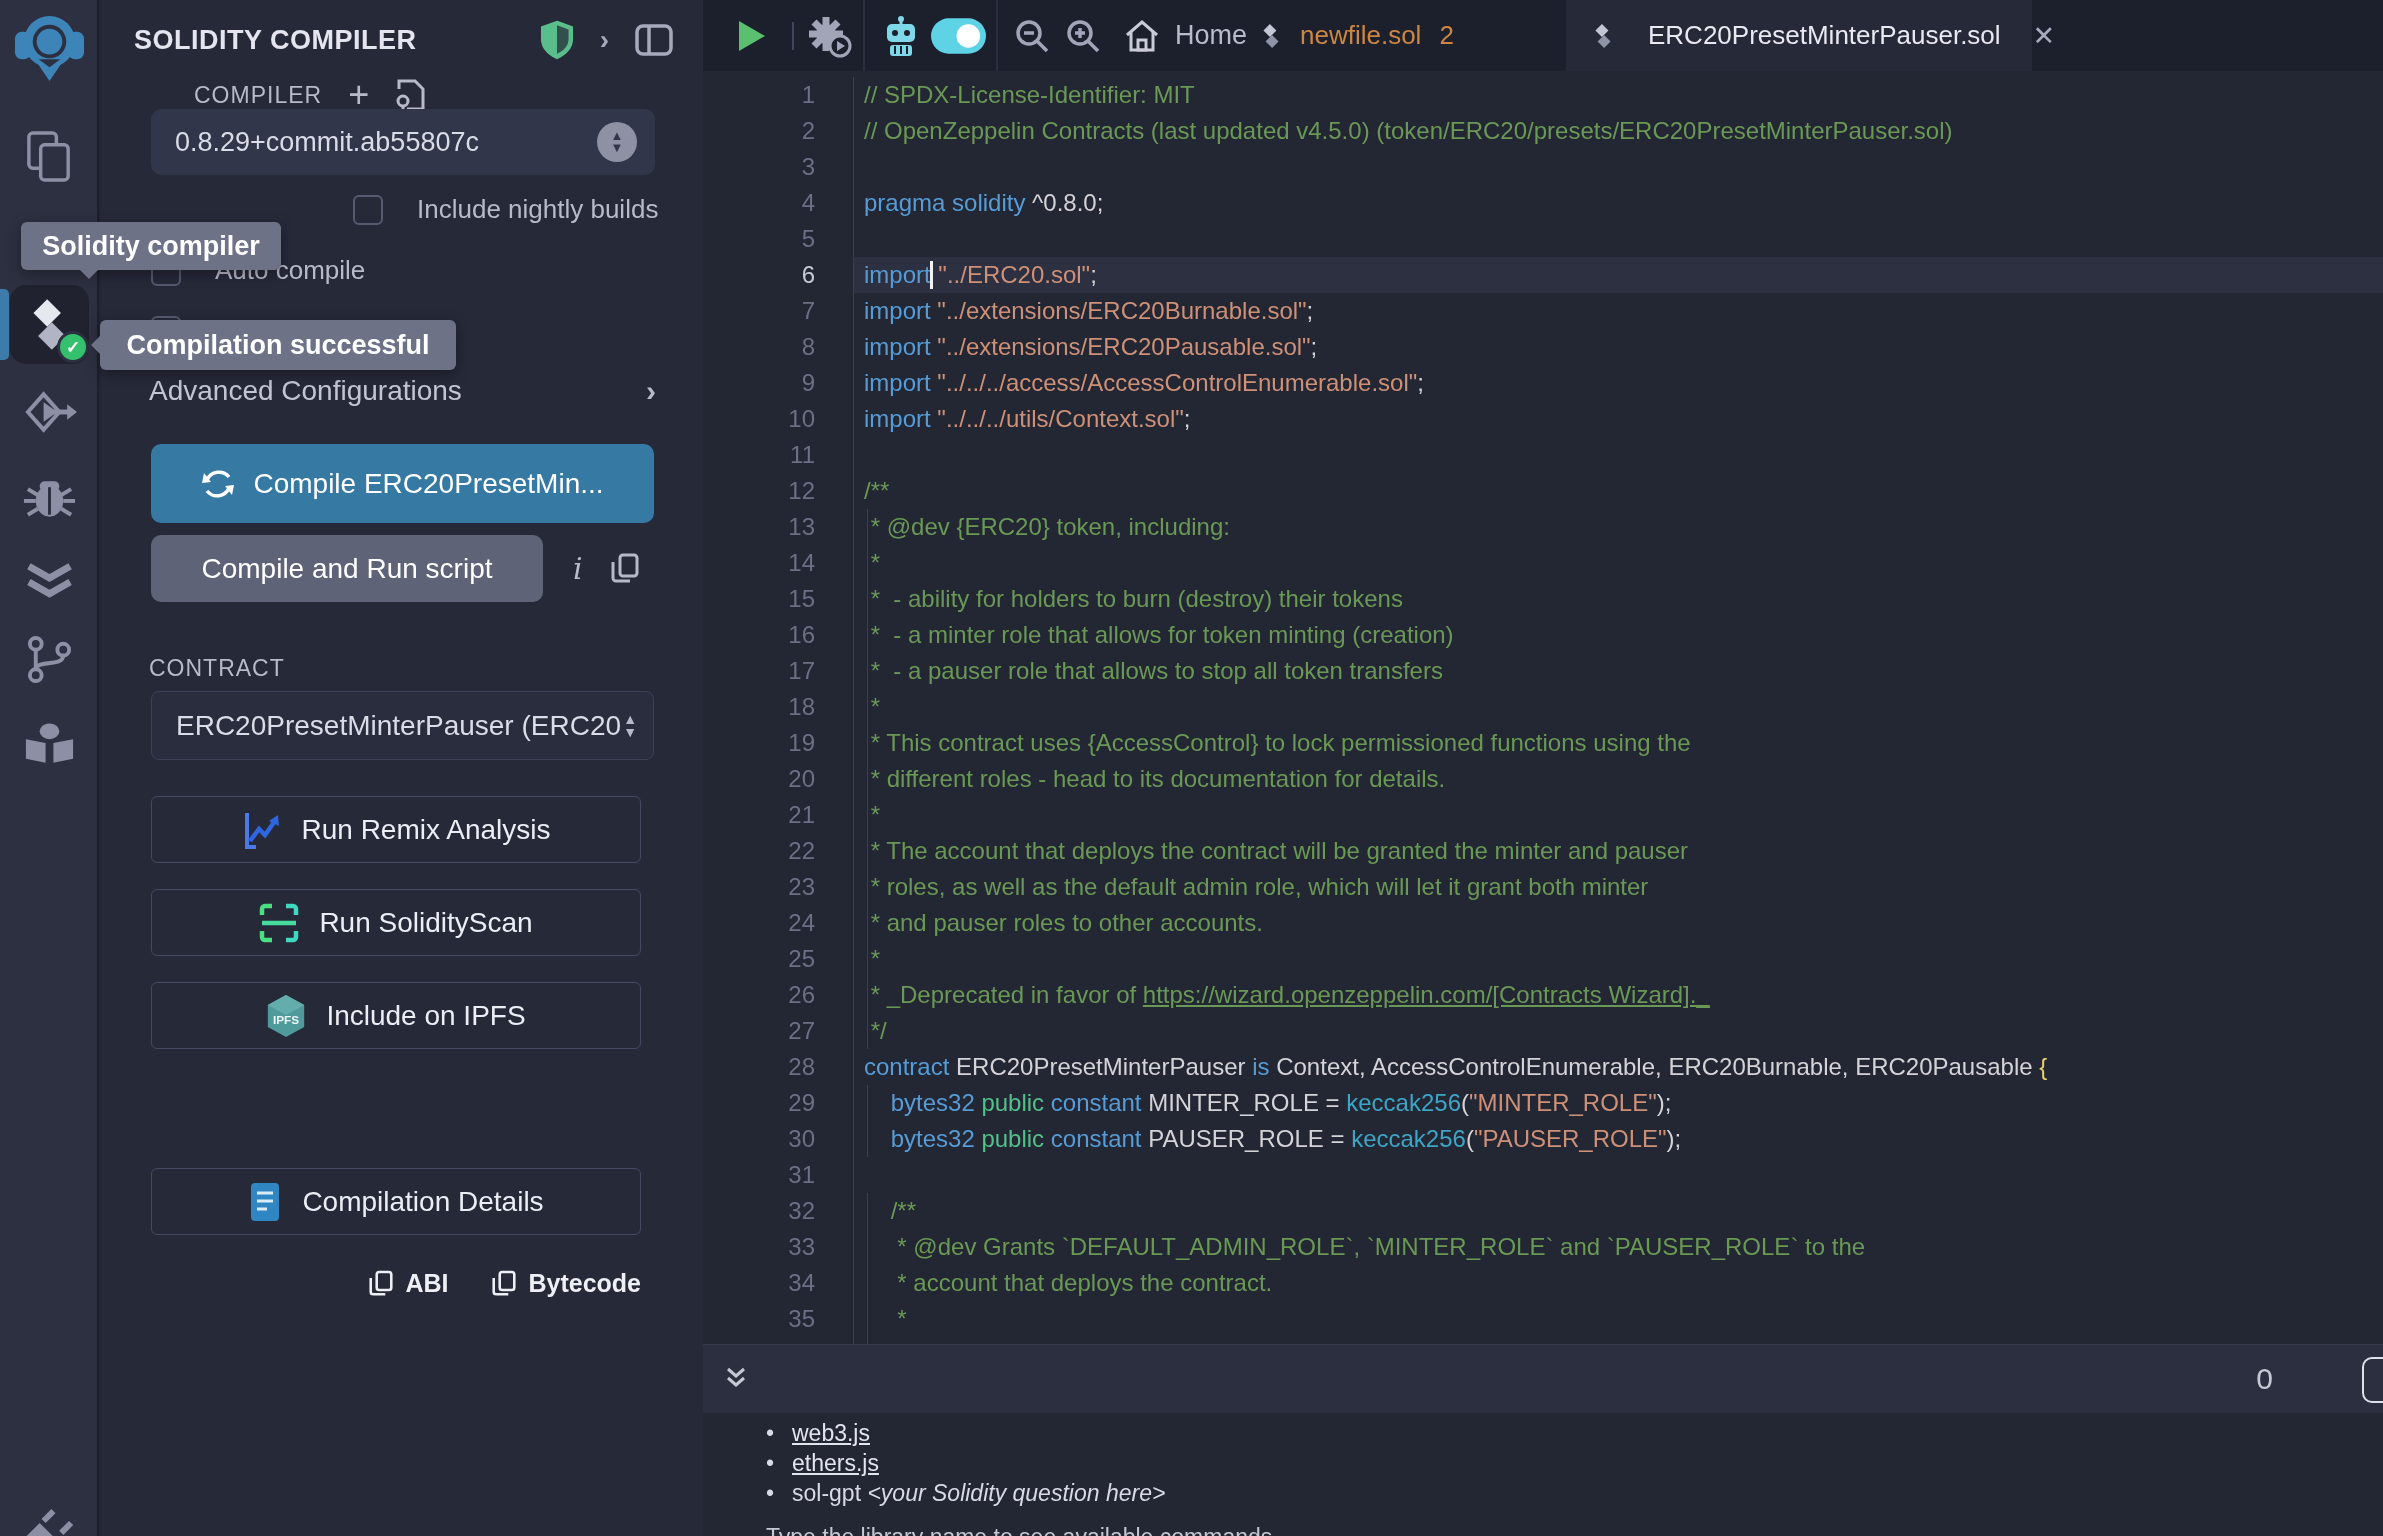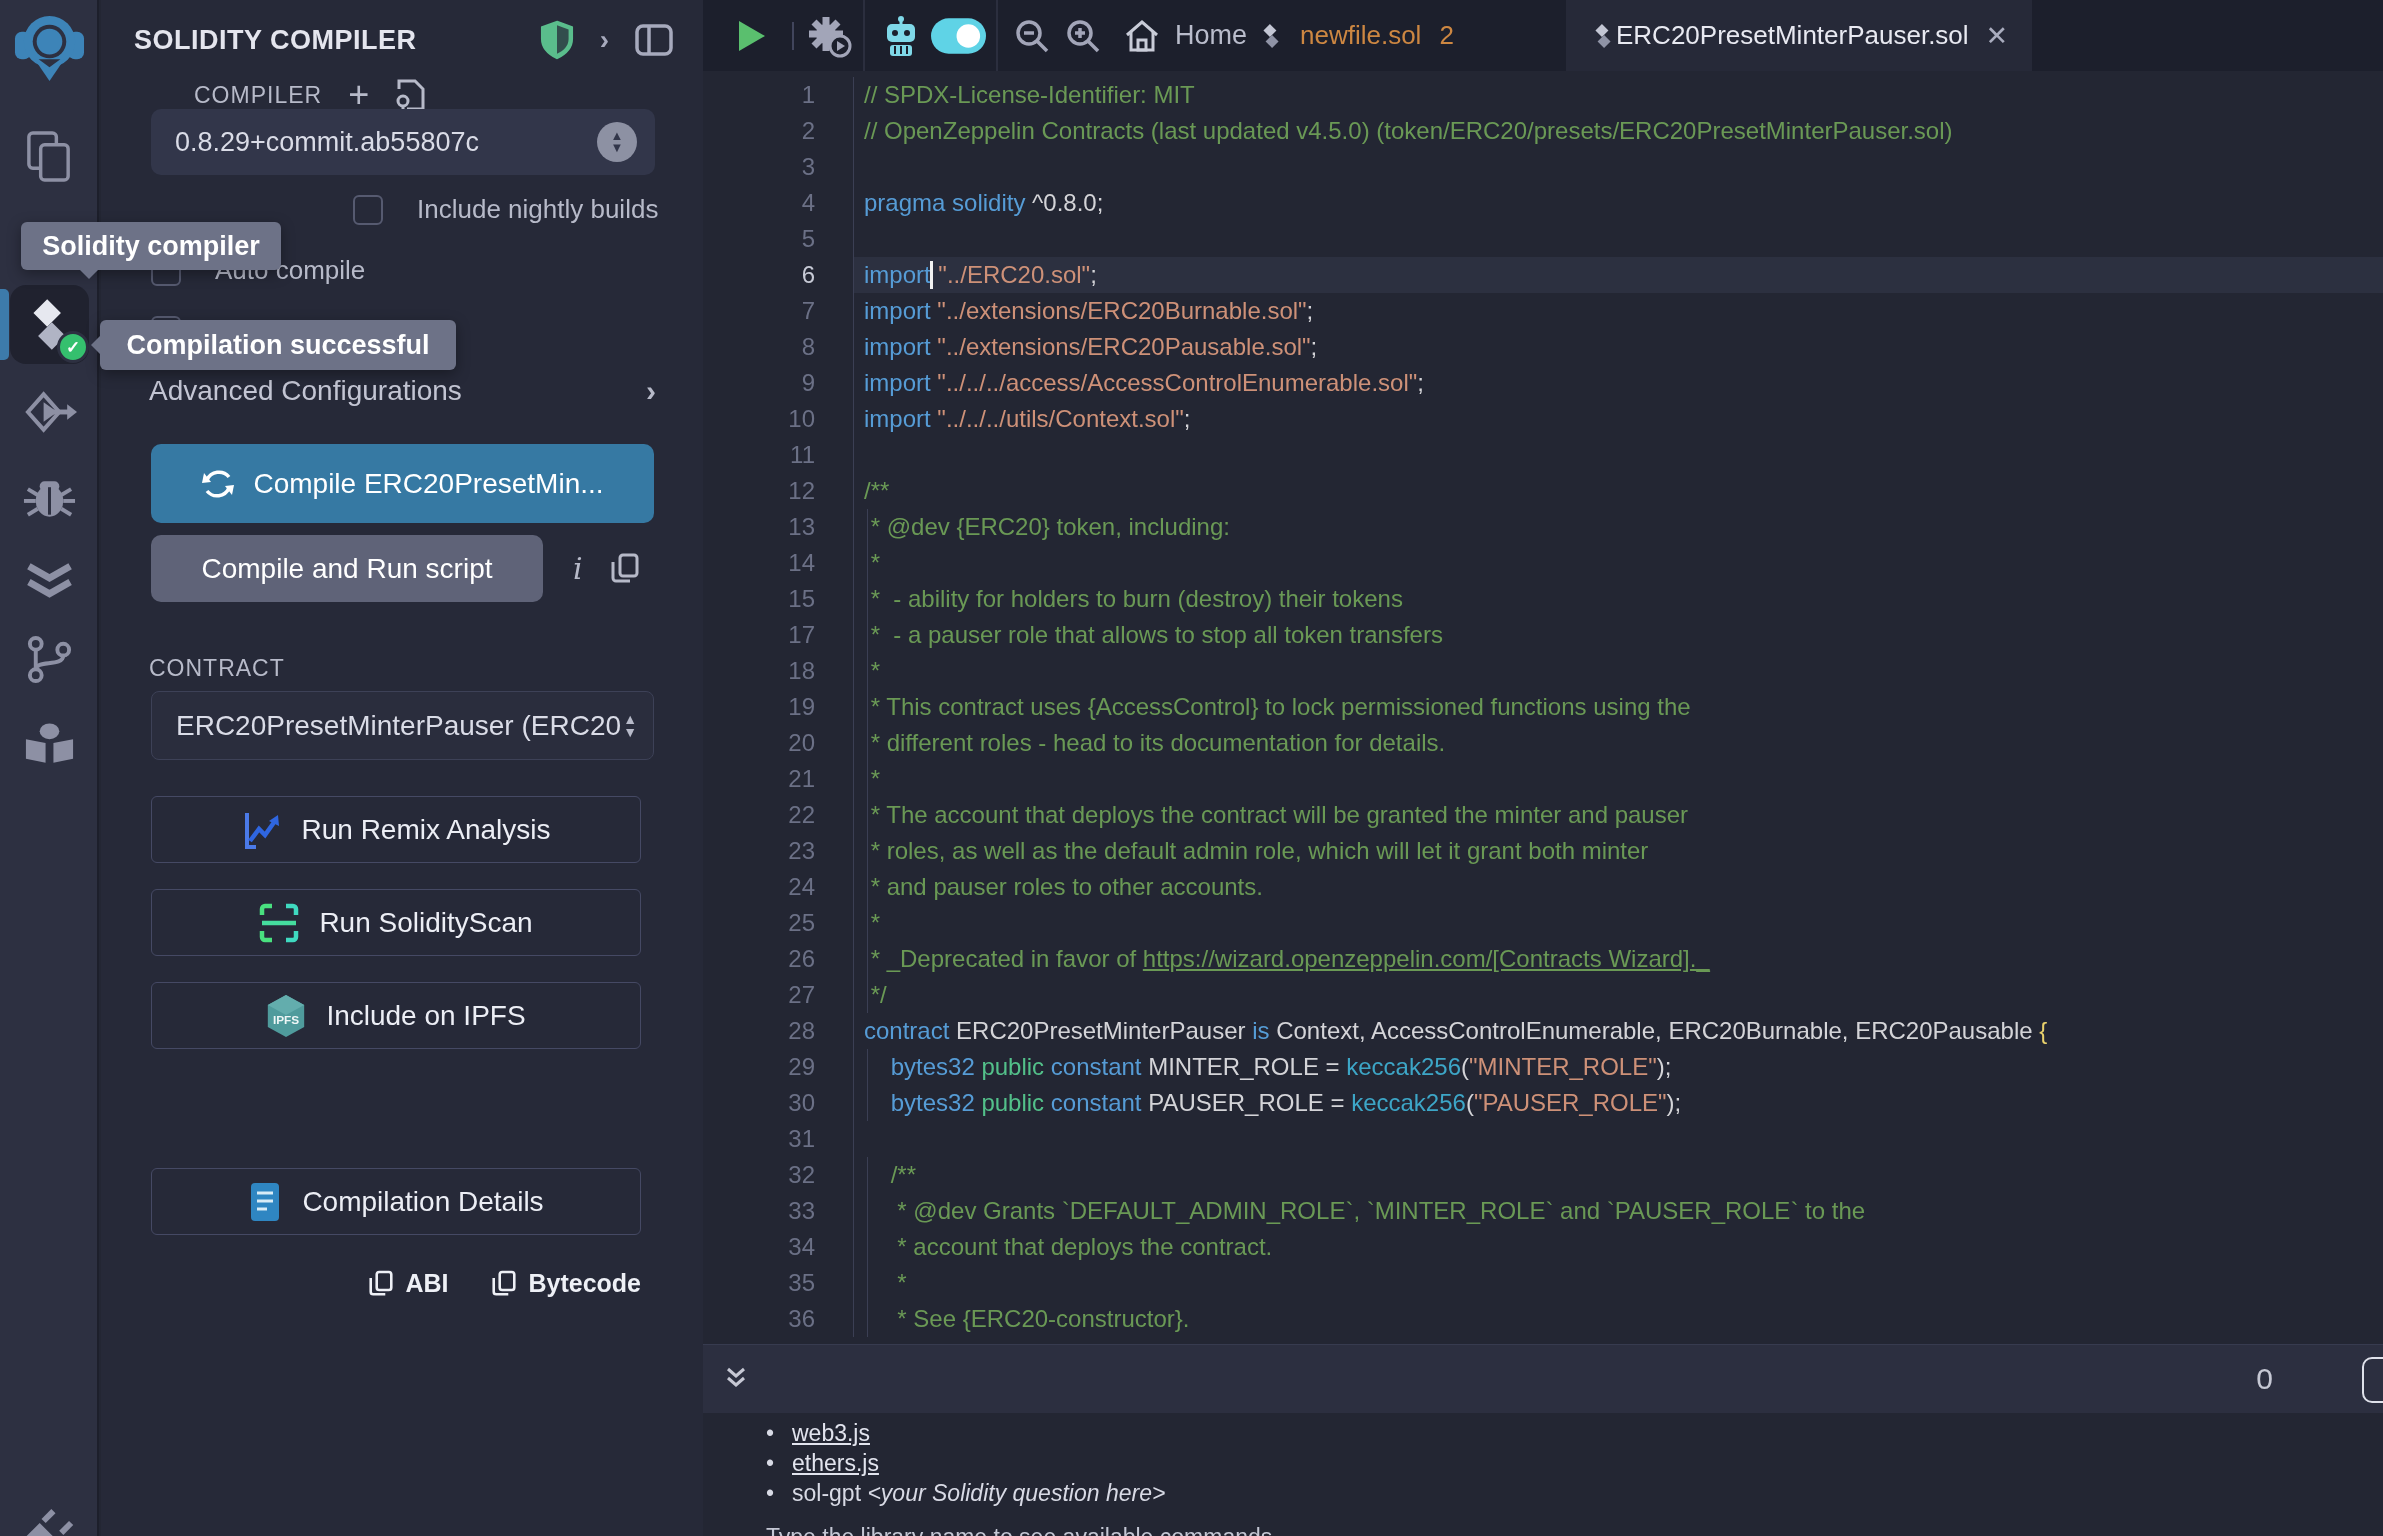--- a/index.html
+++ b/index.html
@@ -55,21 +55,21 @@
   
   .main{position:absolute;left:703px;top:0;width:1681px;height:1537px;background:#232633;}
   .tabbar{position:absolute;left:0;top:0;width:1681px;height:71px;background:#1c1f2c;}
   .tb{position:absolute;top:0;height:71px;display:flex;align-items:center;}
   .sep-s{position:absolute;top:22px;width:2px;height:28px;background:#41455c;}
   .sep-f{position:absolute;top:0;width:2px;height:71px;background:#2b2e3e;}
   .home-label{font-size:27px;color:#b9bccb;margin-left:14px;}
   .tab-inactive{position:absolute;left:535px;top:0;height:71px;display:flex;align-items:center;gap:16px;padding:0 20px;}
   .tab-inactive .t-label{font-size:26px;color:#cd8742;}
   .tab-inactive .t-badge{font-size:26px;color:#cd8742;margin-left:2px;}
-  .tab-active{position:absolute;left:863px;top:0;width:466px;height:71px;background:#262938;display:flex;align-items:center;gap:0;padding:0 24px;}
+  .tab-active{position:absolute;left:863px;top:0;width:466px;height:71px;background:#262938;display:flex;align-items:center;gap:32px;padding:0 24px;}
   .tab-active .t-label{font-size:26px;color:#e8e9f1;}
   .tab-close{margin-left:auto;color:#a9acbe;font-size:27px;cursor:pointer;}
 
   
   .editor{position:absolute;left:0;top:71px;width:1681px;height:1273px;background:#232633;overflow:hidden;padding-top:6px;}
   .code-line{display:flex;height:36px;line-height:36px;font-family:"DejaVu Sans Mono",monospace;font-size:24px;white-space:pre;}
   .ln{width:151px;flex-shrink:0;text-align:right;padding-right:38px;color:#6b7086;border-right:1px solid #3b3f54;}
   .lt{flex:1;padding-left:10px;position:relative;color:#d4d4d8;}
   .code-line.hl .lt{background:#2c3040;}
   .code-line.hl .ln{color:#c7cad6;}
@@ -445,20 +445,21 @@
           <div class="code-line hl"><span class="ln">6</span><span class="lt"><span class="tk-k">import</span><span class="caret"></span><span class="tk-p"> </span><span class="tk-s">"../ERC20.sol"</span><span class="tk-p">;</span></span></div>
           <div class="code-line"><span class="ln">7</span><span class="lt"><span class="tk-k">import</span><span class="tk-p"> </span><span class="tk-s">"../extensions/ERC20Burnable.sol"</span><span class="tk-p">;</span></span></div>
           <div class="code-line"><span class="ln">8</span><span class="lt"><span class="tk-k">import</span><span class="tk-p"> </span><span class="tk-s">"../extensions/ERC20Pausable.sol"</span><span class="tk-p">;</span></span></div>
           <div class="code-line"><span class="ln">9</span><span class="lt"><span class="tk-k">import</span><span class="tk-p"> </span><span class="tk-s">"../../../access/AccessControlEnumerable.sol"</span><span class="tk-p">;</span></span></div>
           <div class="code-line"><span class="ln">10</span><span class="lt"><span class="tk-k">import</span><span class="tk-p"> </span><span class="tk-s">"../../../utils/Context.sol"</span><span class="tk-p">;</span></span></div>
           <div class="code-line"><span class="ln">11</span><span class="lt"></span></div>
           <div class="code-line"><span class="ln">12</span><span class="lt"><span class="tk-c">/**</span></span></div>
           <div class="code-line gd"><span class="ln">13</span><span class="lt"><span class="tk-c"> * @dev {ERC20} token, including:</span></span></div>
           <div class="code-line gd"><span class="ln">14</span><span class="lt"><span class="tk-c"> *</span></span></div>
           <div class="code-line gd"><span class="ln">15</span><span class="lt"><span class="tk-c"> *  - ability for holders to burn (destroy) their tokens</span></span></div>
+          <div class="code-line gd"><span class="ln">16</span><span class="lt"><span class="tk-c"> *  - a minter role that allows for token minting (creation)</span></span></div>
           <div class="code-line gd"><span class="ln">17</span><span class="lt"><span class="tk-c"> *  - a pauser role that allows to stop all token transfers</span></span></div>
           <div class="code-line gd"><span class="ln">18</span><span class="lt"><span class="tk-c"> *</span></span></div>
           <div class="code-line gd"><span class="ln">19</span><span class="lt"><span class="tk-c"> * This contract uses {AccessControl} to lock permissioned functions using the</span></span></div>
           <div class="code-line gd"><span class="ln">20</span><span class="lt"><span class="tk-c"> * different roles - head to its documentation for details.</span></span></div>
           <div class="code-line gd"><span class="ln">21</span><span class="lt"><span class="tk-c"> *</span></span></div>
           <div class="code-line gd"><span class="ln">22</span><span class="lt"><span class="tk-c"> * The account that deploys the contract will be granted the minter and pauser</span></span></div>
           <div class="code-line gd"><span class="ln">23</span><span class="lt"><span class="tk-c"> * roles, as well as the default admin role, which will let it grant both minter</span></span></div>
           <div class="code-line gd"><span class="ln">24</span><span class="lt"><span class="tk-c"> * and pauser roles to other accounts.</span></span></div>
           <div class="code-line gd"><span class="ln">25</span><span class="lt"><span class="tk-c"> *</span></span></div>
           <div class="code-line gd"><span class="ln">26</span><span class="lt"><span class="tk-c"> * _Deprecated in favor of </span><span class="tk-cu">https://wizard.openzeppelin.com/[Contracts Wizard]._</span></span></div>

